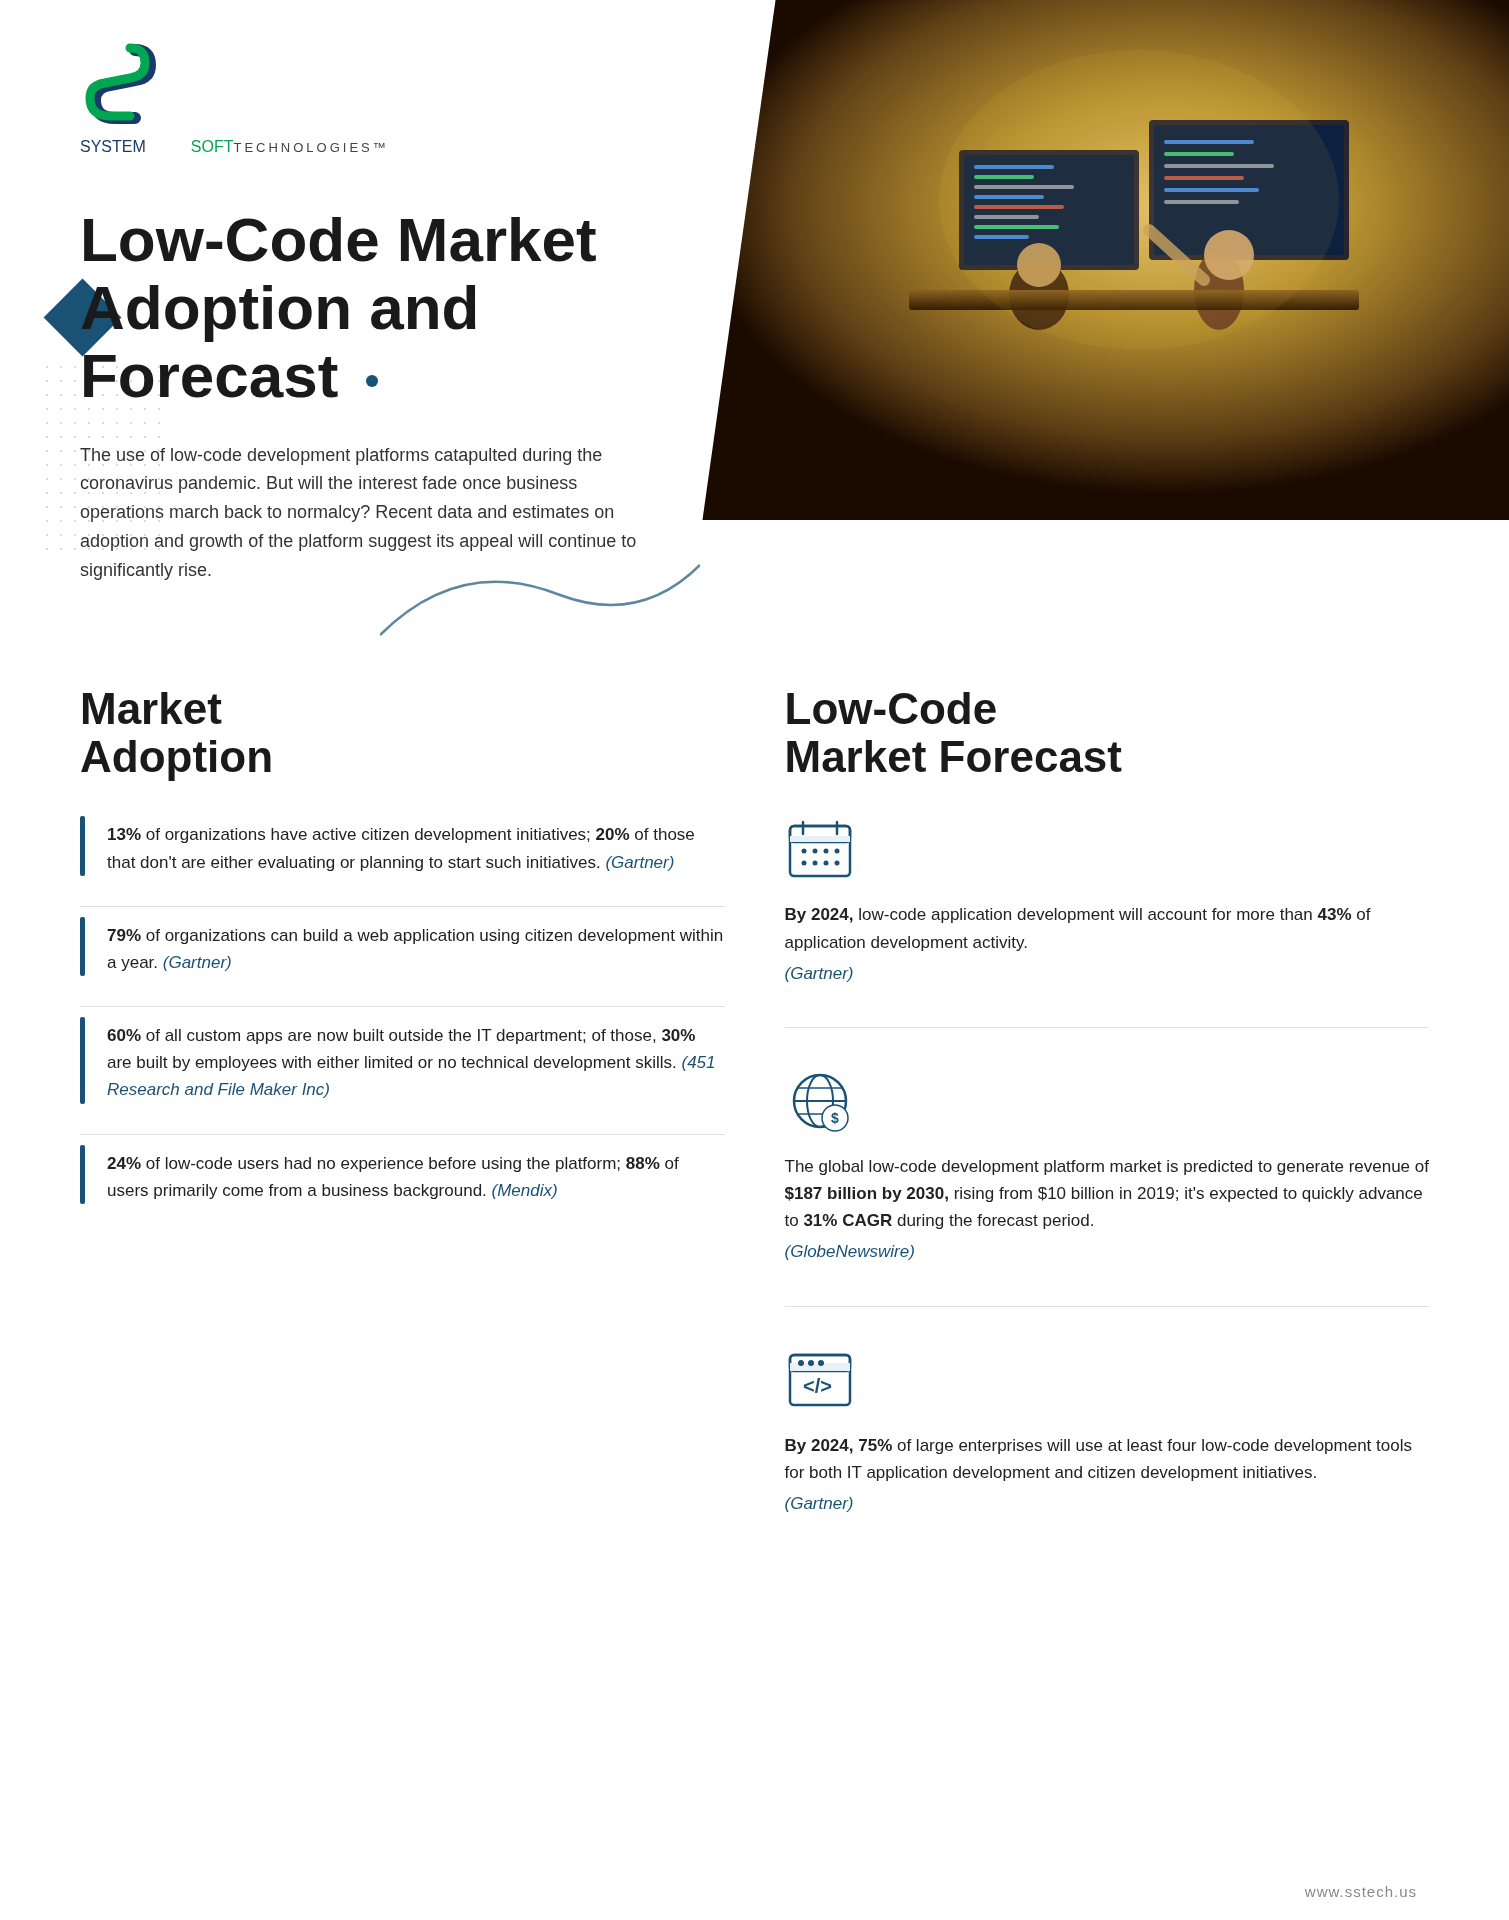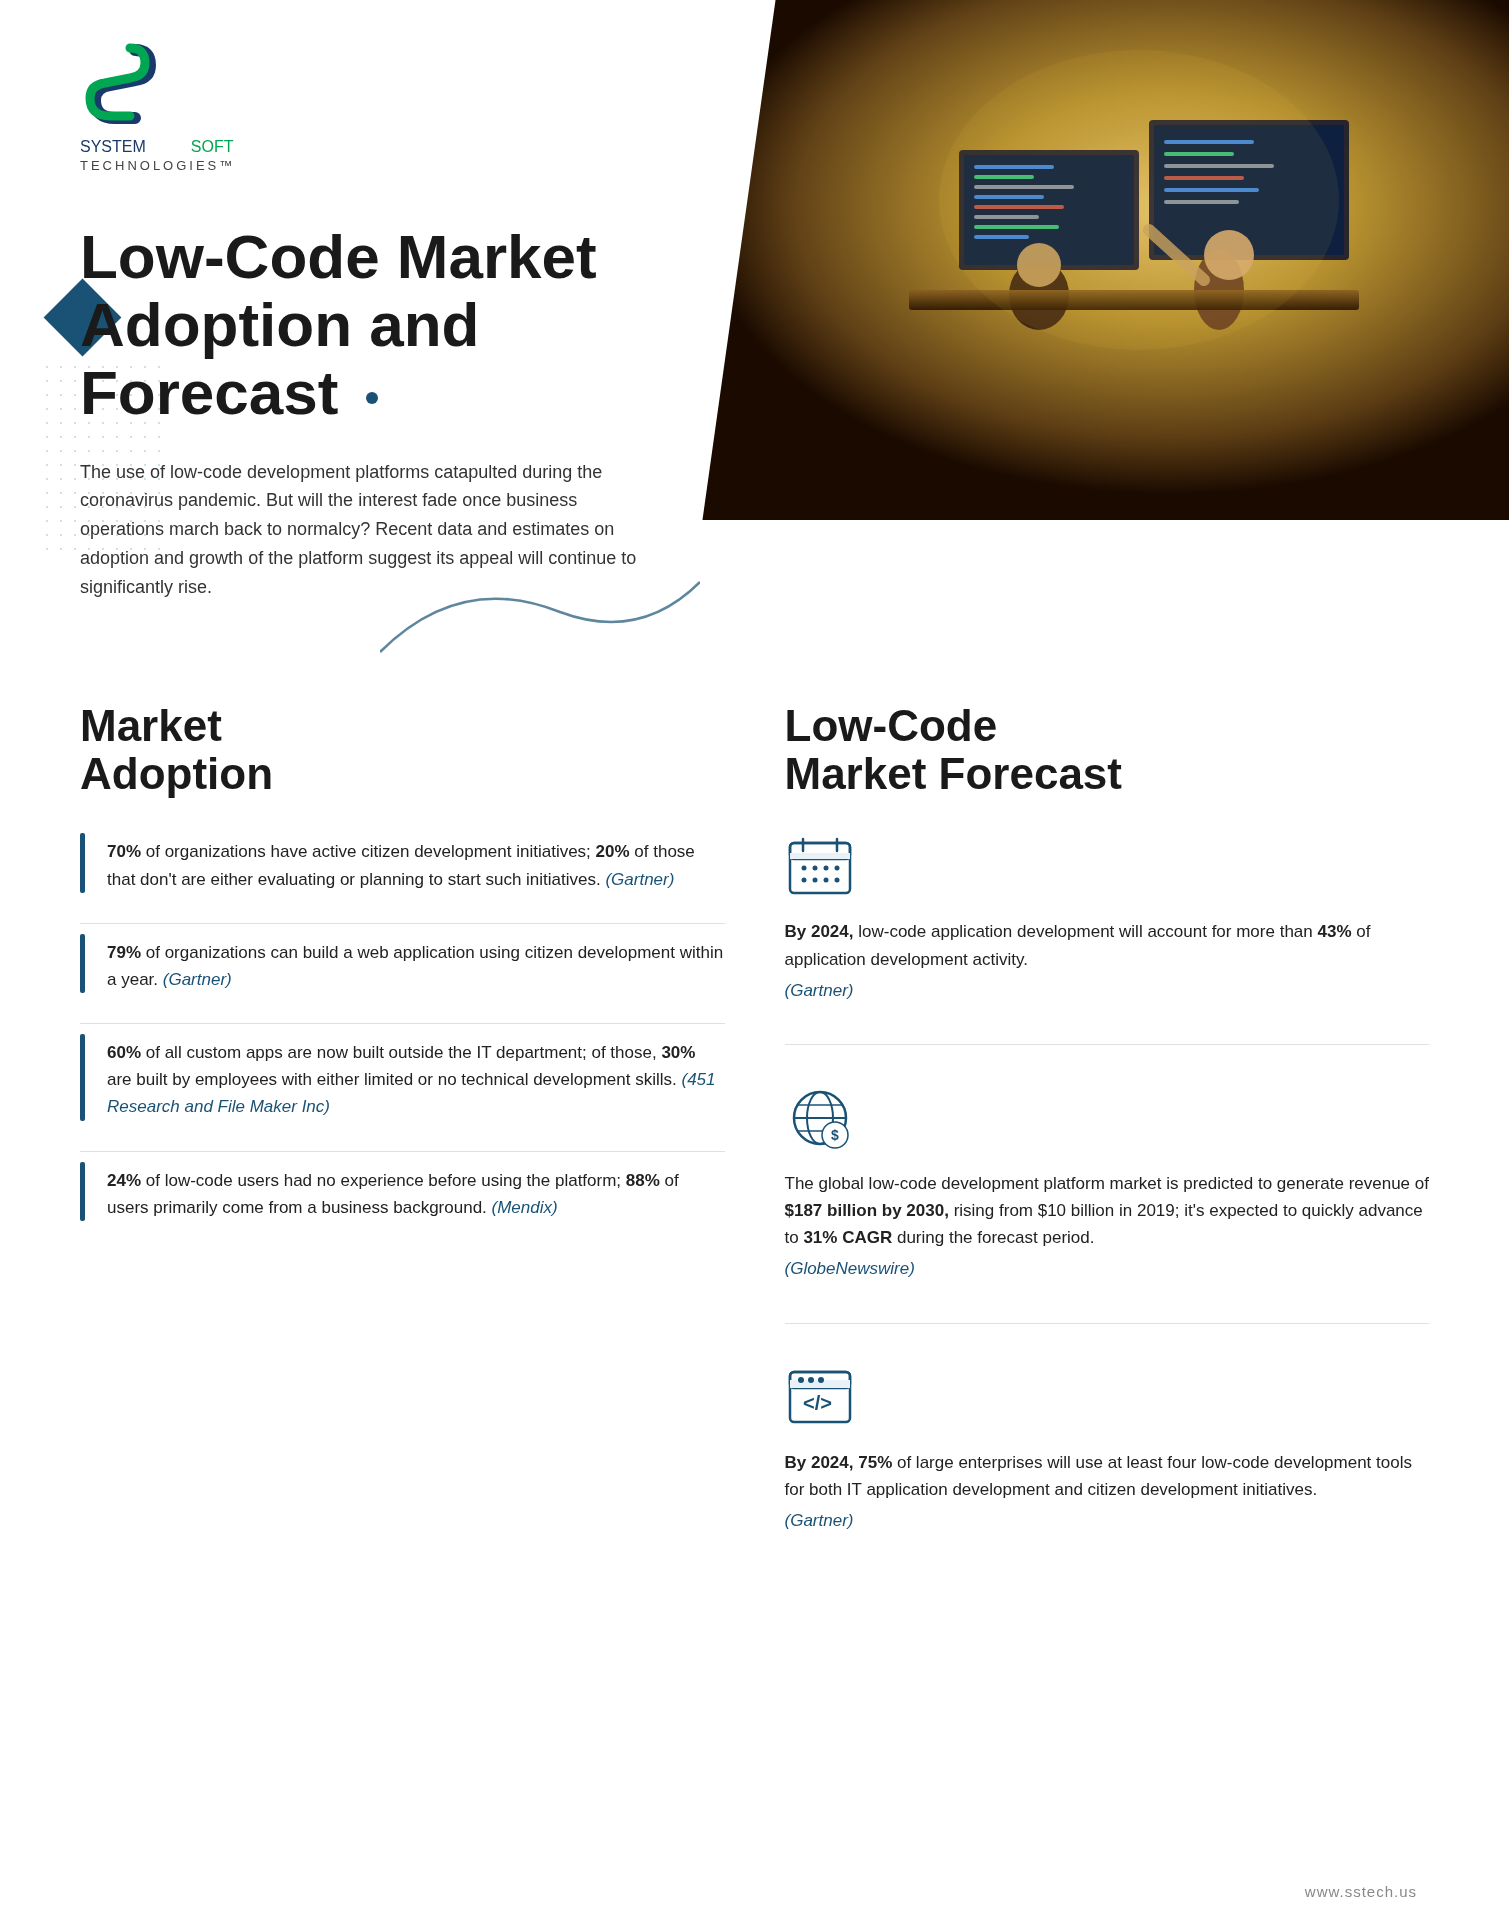--- a/index.html
+++ b/index.html
@@ -29,21 +29,21 @@
     }
 
     .logo-icon {
       width: 80px;
       height: 90px;
       margin-bottom: 8px;
     }
 
     .logo-text {
       display: flex;
-      flex-direction: column;
+      flex-direction: row;
       justify-content: flex-end;
     }
 
     .logo-system { color: #1a3a6b; }
     .logo-soft { color: #00a651; padding-left: 45px; }
 
     .logo-technologies {
       font-size: 13px;
       color: #444;
       letter-spacing: 3px;
@@ -352,21 +352,21 @@
 
   <div class="left-column">
     <h2 class="section-title">
       <span>Market</span><br>
       <span>Adoption</span>
     </h2>
 
     <div class="stat-item">
       <div class="stat-bar"></div>
       <div class="stat-text">
-        <strong>70%</strong> of organizations have active citizen development initiatives; <strong>20%</strong> of those that don't are either evaluating or planning to start such initiatives. <a class="stat-link">(Gartner)</a>
+        <strong>13%</strong> of organizations have active citizen development initiatives; <strong>20%</strong> of those that don't are either evaluating or planning to start such initiatives. <a class="stat-link">(Gartner)</a>
       </div>
     </div>
 
     <div class="stat-item">
       <div class="stat-bar"></div>
       <div class="stat-text">
         <strong>79%</strong> of organizations can build a web application using citizen development within a year. <a class="stat-link">(Gartner)</a>
       </div>
     </div>
 

